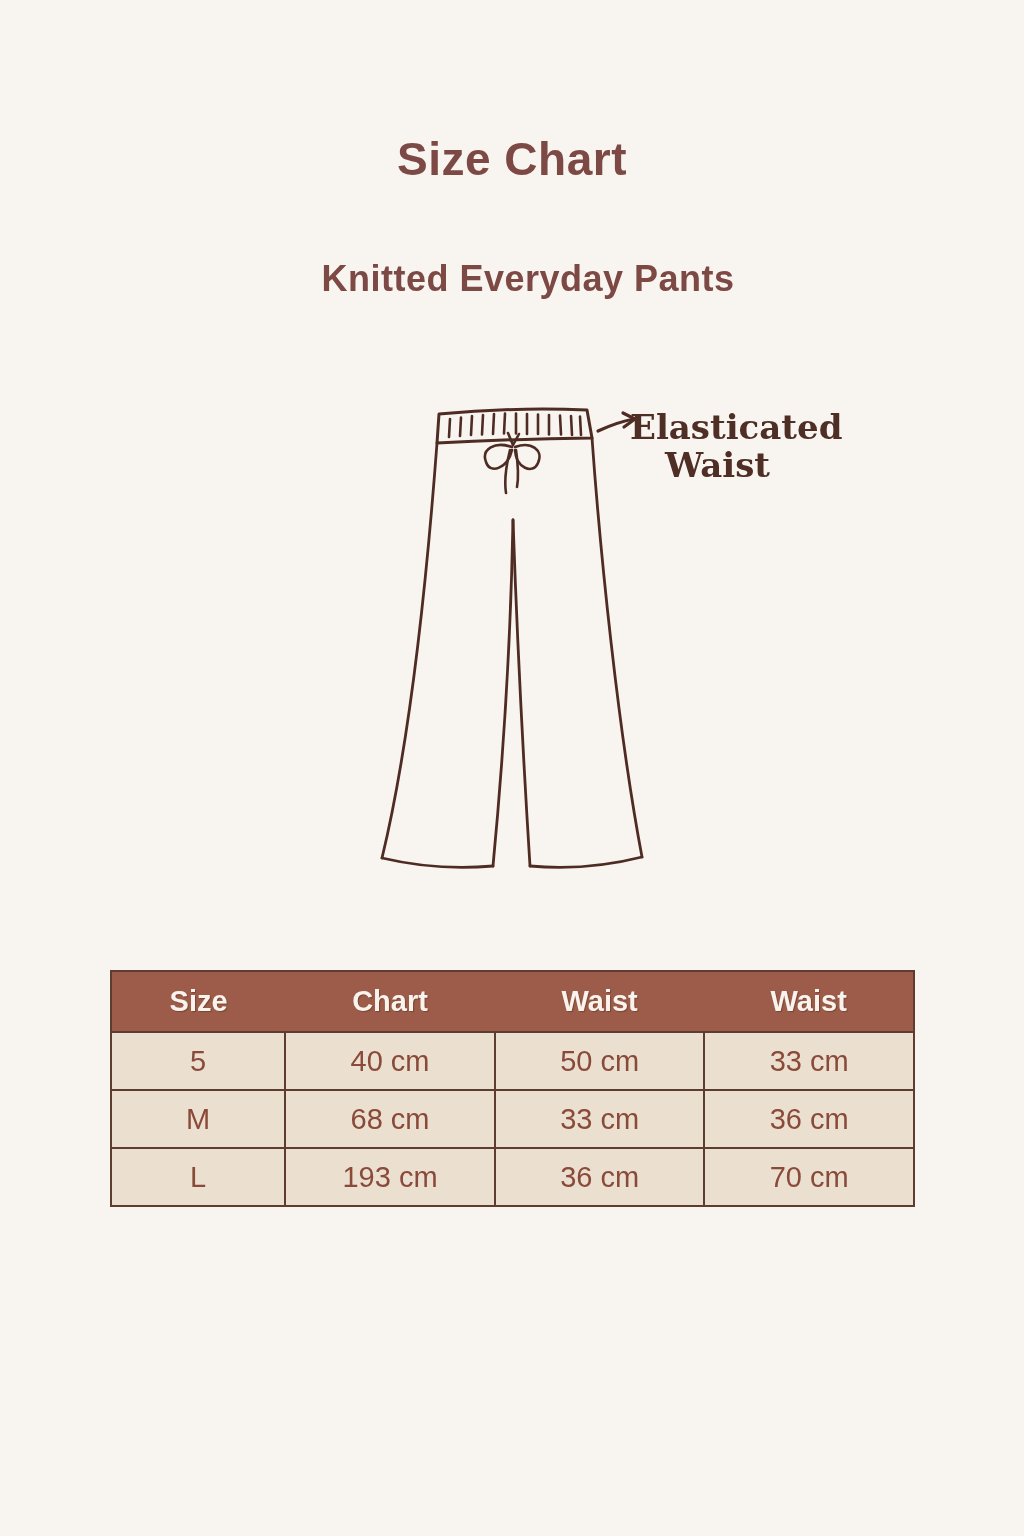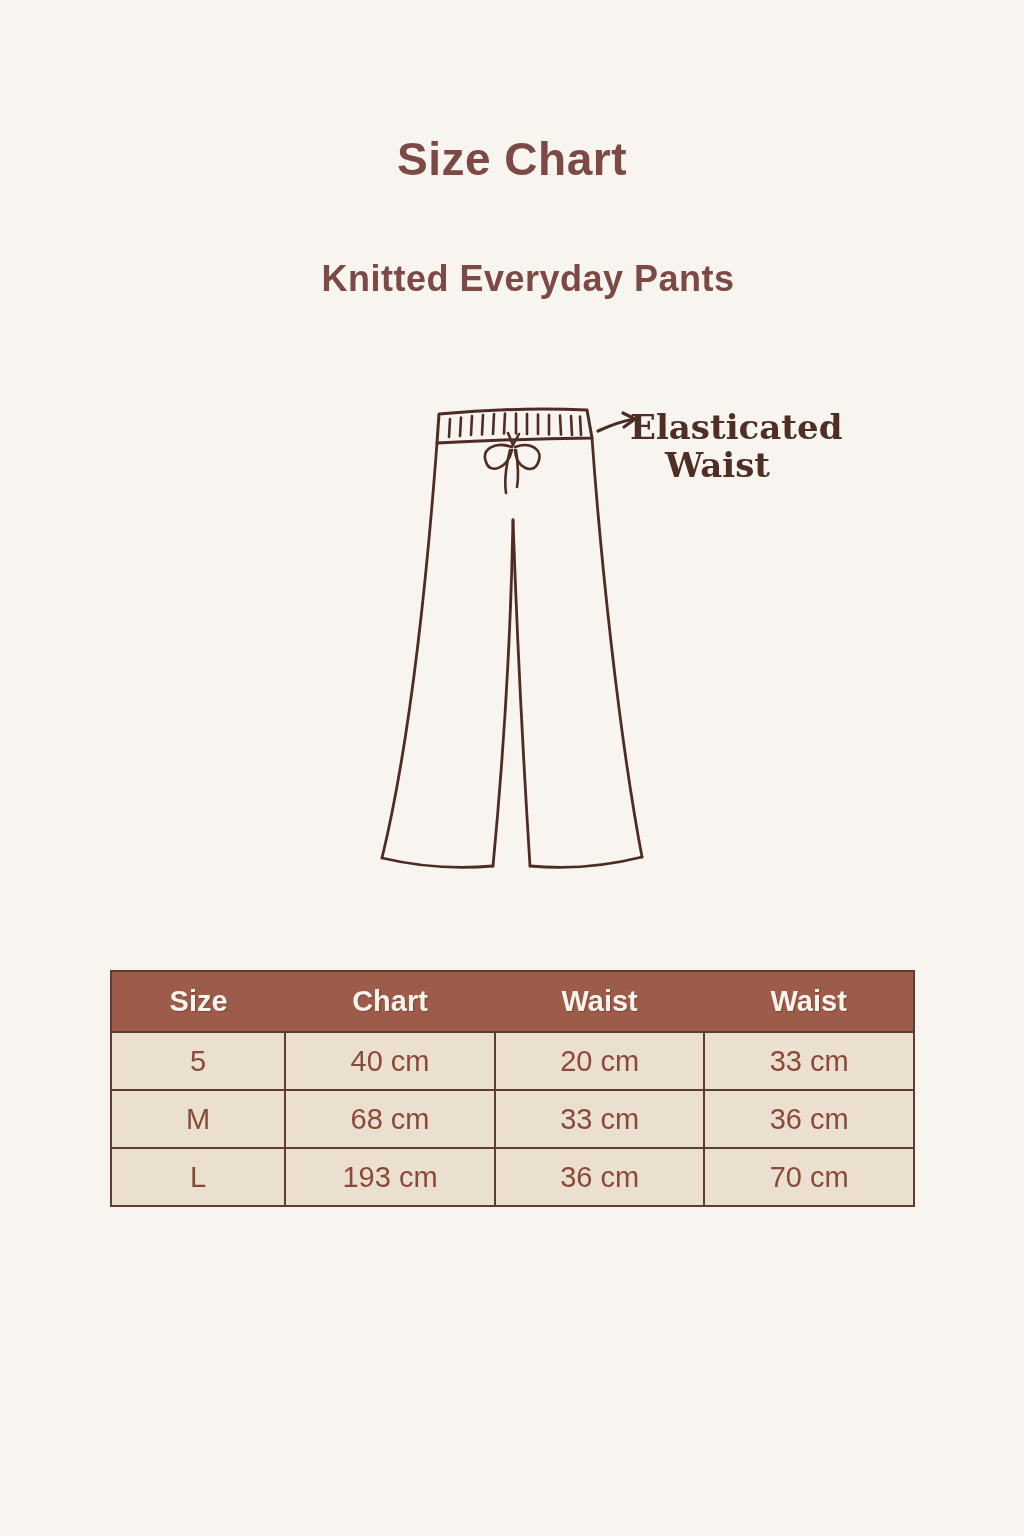--- a/index.html
+++ b/index.html
@@ -115,21 +115,21 @@
         <th>Size</th>
         <th>Chart</th>
         <th>Waist</th>
         <th>Waist</th>
       </tr>
     </thead>
     <tbody>
       <tr>
         <td>5</td>
         <td>40 cm</td>
-        <td>20 cm</td>
+        <td>50 cm</td>
         <td>33 cm</td>
       </tr>
       <tr>
         <td>M</td>
         <td>68 cm</td>
         <td>33 cm</td>
         <td>36 cm</td>
       </tr>
       <tr>
         <td>L</td>

